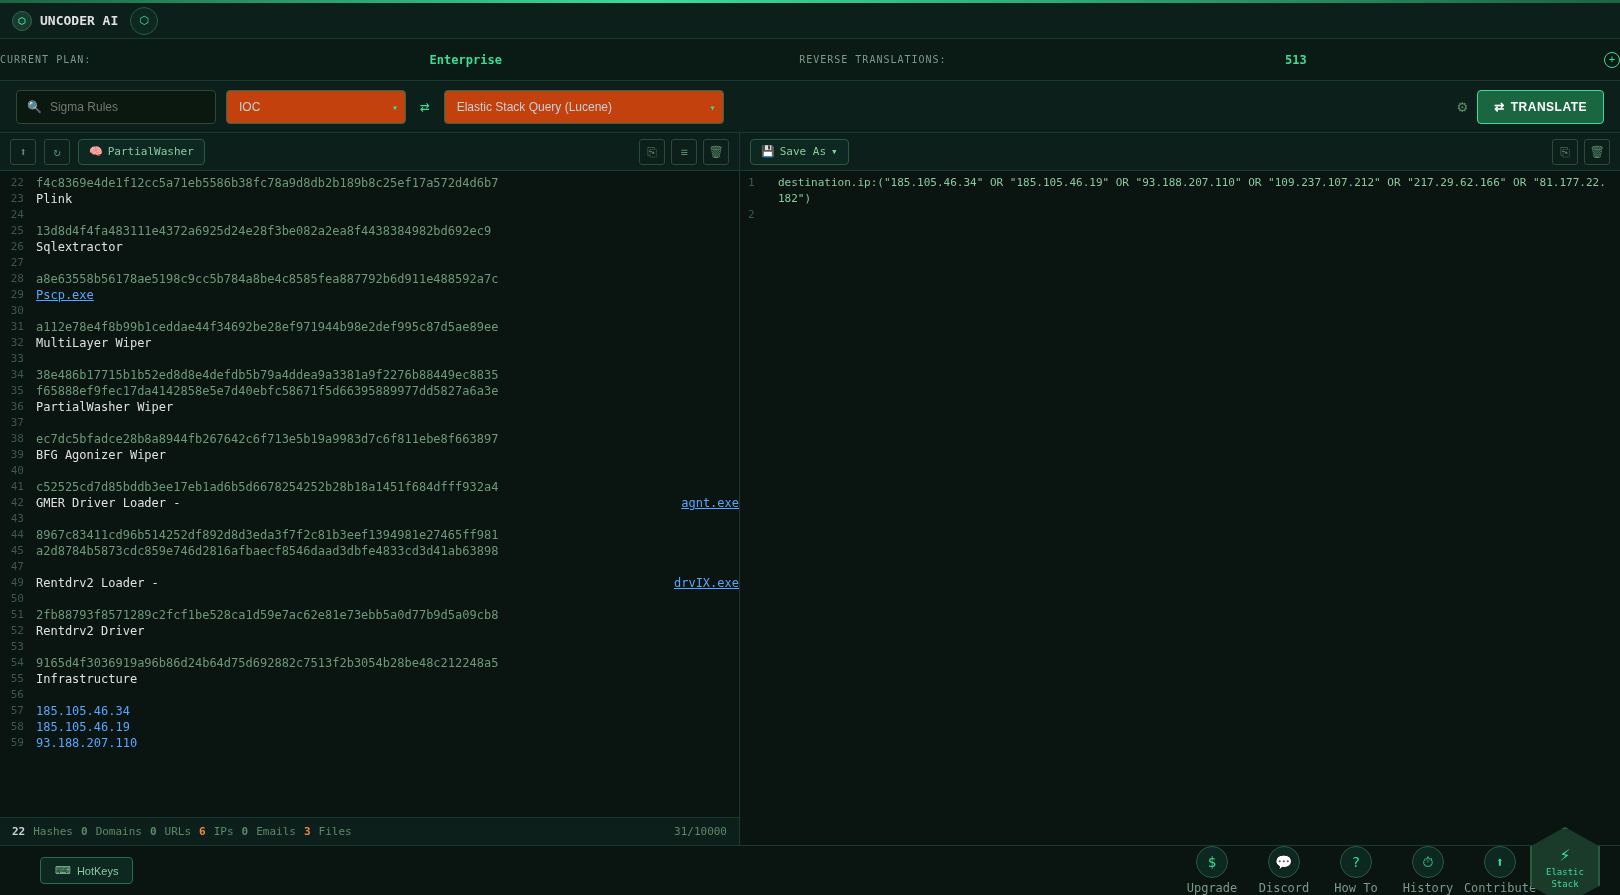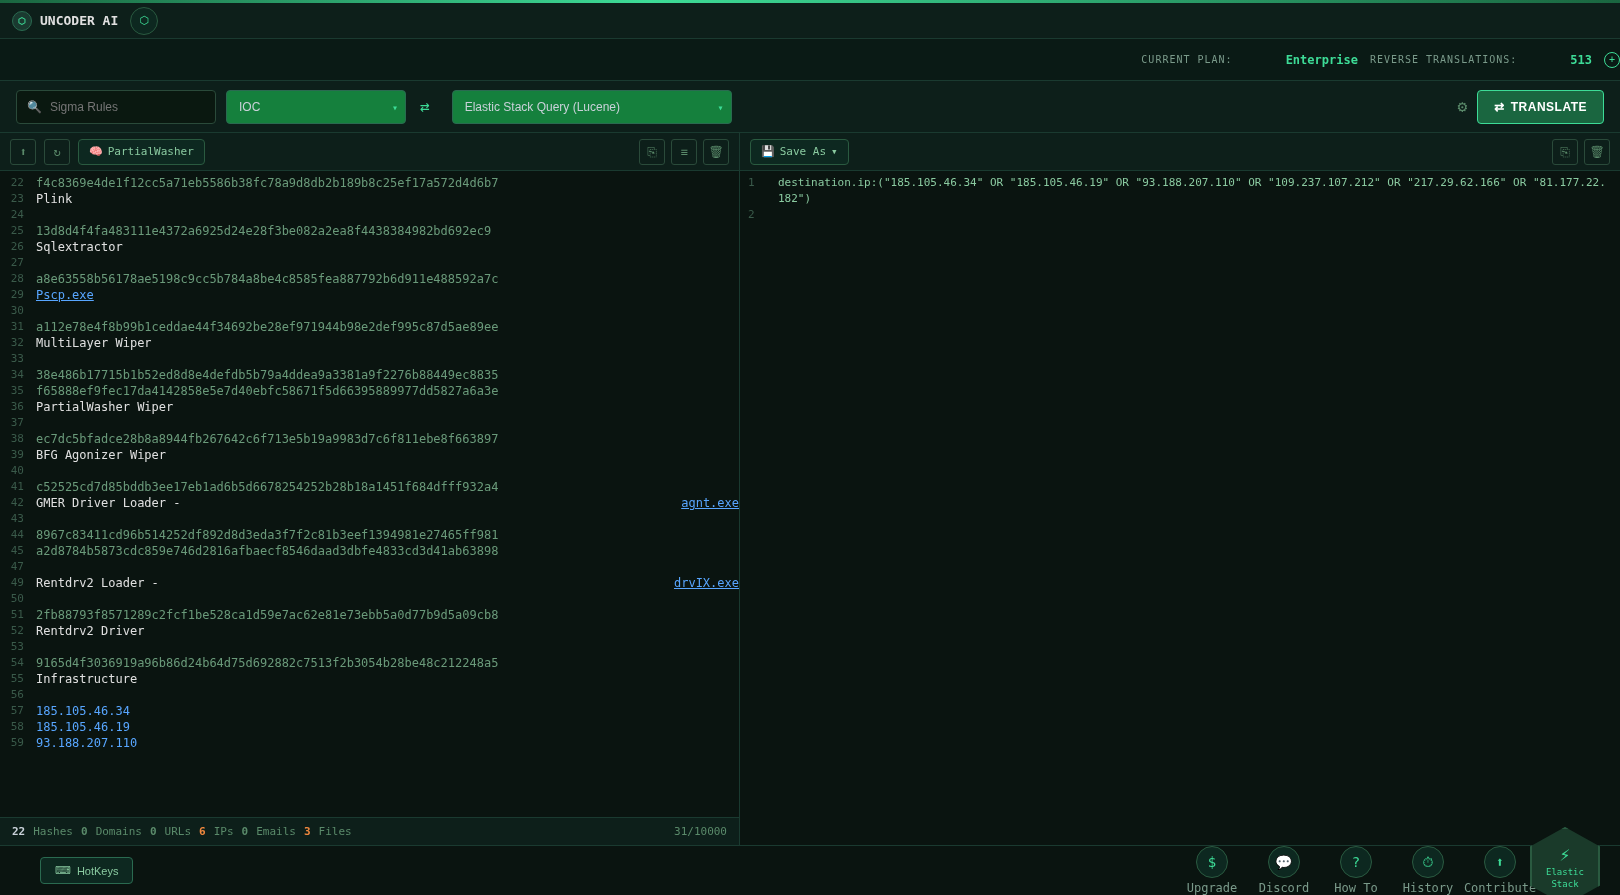--- a/index.html
+++ b/index.html
@@ -55,22 +55,22 @@
       background: linear-gradient(90deg, #1a6640 0%, #3ddc97 40%, #1a6640 100%);
     }
 
     
     .planbar {
       background: #0a1a15;
       border-bottom: 1px solid #1a3a30;
       height: 42px;
       display: flex;
       align-items: center;
-      justify-content: flex-end;
-      gap: 12px;
+      justify-content: space-between;
+      gap: 20px;
       font-size: 11px;
       color: #7a9a8a;
     }
     .planbar-label { text-transform: uppercase; letter-spacing: 1px; font-size: 10px; }
     .planbar-value { color: #3ddc97; font-weight: bold; font-size: 12px; margin-left: 41px; }
     .planbar-plus {
       color: #3ddc97;
       border: 1px solid #3ddc97;
       border-radius: 50%;
       width: 16px; height: 16px;
@@ -109,40 +109,40 @@
       font-size: 12px;
       width: 100%;
     }
 
     .select-wrap {
       position: relative;
       height: 34px;
     }
     .select-wrap select {
       appearance: none;
-      background: #15803d;
+      background: #c2410c;
       border: 1px solid #2a6a50;
       border-radius: 4px;
       color: #c9d1d9;
       font-size: 12px;
       height: 34px;
       padding: 0 14px 0 12px;
       cursor: pointer;
       outline: none;
     }
     .select-wrap .chevron {
       position: absolute;
       right: 8px; top: 50%;
       transform: translateY(-50%);
       color: #3ddc97;
       pointer-events: none;
       font-size: 10px;
     }
     .ioc-select select { width: 180px; }
-    .target-select select { width: 280px; margin-left: 8px; }
+    .target-select select { width: 280px; }
 
     .swap-icon {
       color: #3ddc97;
       font-size: 16px;
       cursor: pointer;
       padding: 0 4px;
     }
     .settings-icon {
       color: #5a8a6a;
       font-size: 16px;

